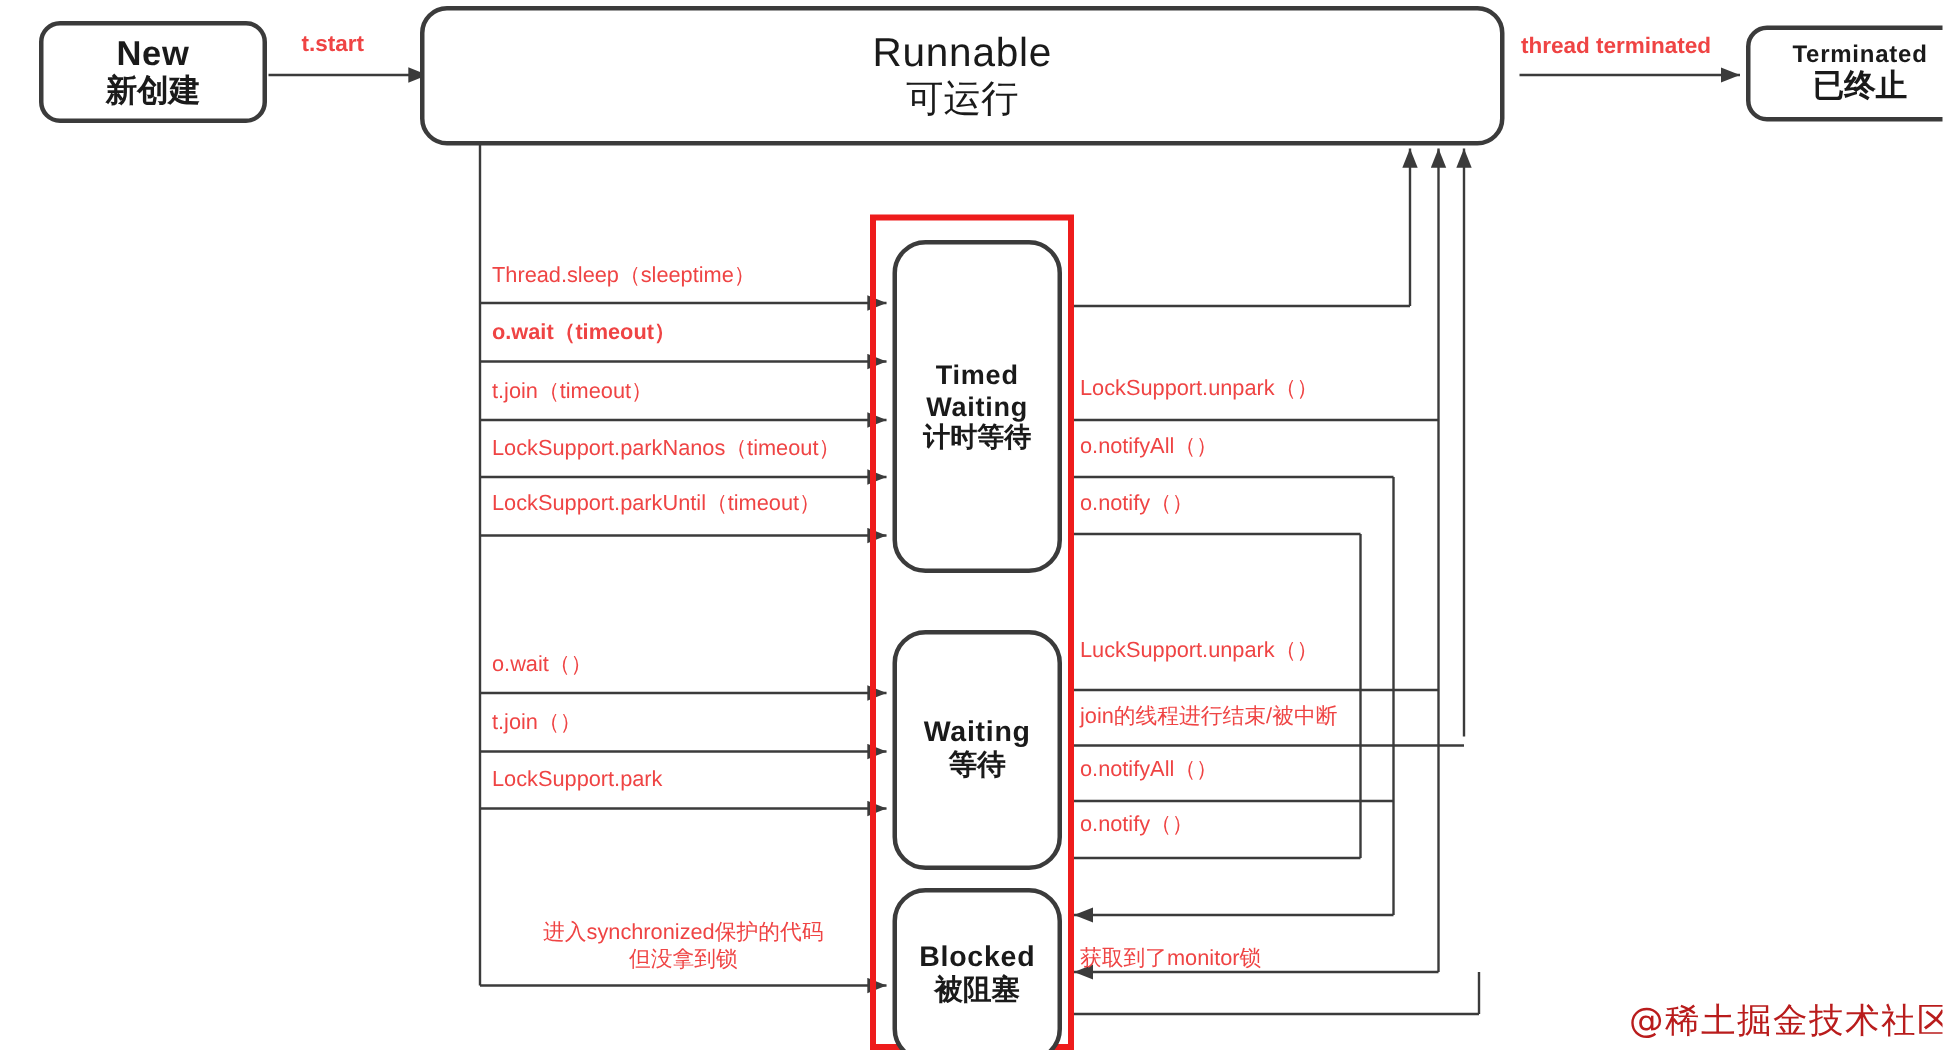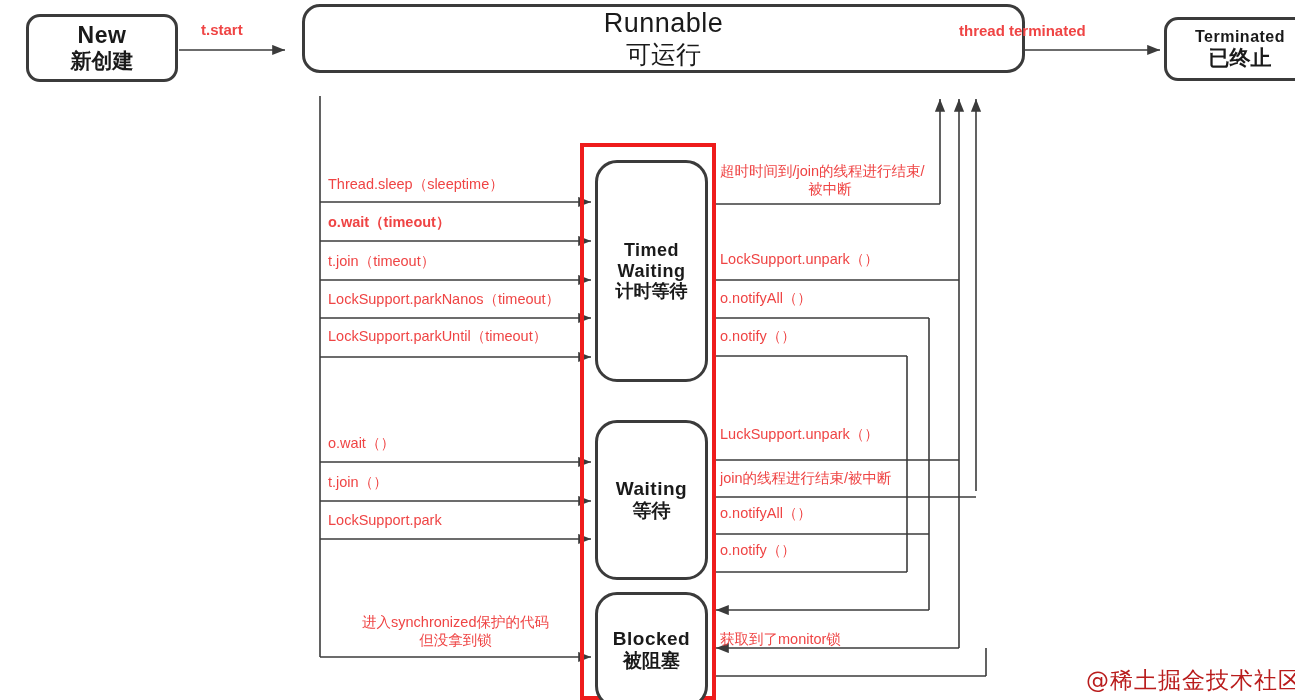--- a/index.html
+++ b/index.html
@@ -18,21 +18,21 @@
     display:flex;flex-direction:column;align-items:center;justify-content:center;
     text-align:center;line-height:1.16;
   }
   .state-box .en{font-weight:bold;letter-spacing:.5px;}
   .state-box .cn{font-weight:bold;}
 
   #box-new{left:3px;top:14px;width:152px;height:68px;}
   #box-new .en{font-size:23px;}
   #box-new .cn{font-size:21px;}
 
-  #box-runnable{left:279px;top:4px;width:723px;height:69px;border-radius:18px;}
+  #box-runnable{left:257px;top:4px;width:723px;height:93px;border-radius:18px;}
   #box-runnable .en{font-size:27px;font-weight:normal;}
   #box-runnable .cn{font-size:25px;font-weight:normal;}
 
   #box-terminated{left:1141px;top:17px;width:152px;height:64px;}
   #box-terminated .en{font-size:16px;}
   #box-terminated .cn{font-size:21px;}
 
   #box-timed{left:572px;top:160px;width:113px;height:222px;border-radius:22px;}
   #box-timed .en{font-size:18px;}
   #box-timed .cn{font-size:18px;}
@@ -152,41 +152,37 @@
     <div class="cn">等待</div>
   </div>
 
   <div class="state-box" id="box-blocked">
     <div class="en">Blocked</div>
     <div class="cn">被阻塞</div>
   </div>
 
   <div class="edge-label bold" style="left:178px;top:21px;">t.start</div>
 
-  <div class="edge-label bold" style="left:936px;top:22px;">thread terminated</div>
+  <div class="edge-label bold" style="left:991px;top:22px;">thread terminated</div>
 
   <div class="edge-label" style="left:305px;top:176px;">Thread.sleep（sleeptime）</div>
   <div class="edge-label" style="left:305px;top:214px;font-weight:bold;">o.wait（timeout）</div>
   <div class="edge-label" style="left:305px;top:253px;">t.join（timeout）</div>
   <div class="edge-label" style="left:305px;top:328px;">LockSupport.parkUntil（timeout）</div>
   <div class="edge-label" style="left:305px;top:291px;">LockSupport.parkNanos（timeout）</div>
 
   <div class="edge-label" style="left:305px;top:435px;">o.wait（）</div>
   <div class="edge-label" style="left:305px;top:474px;">t.join（）</div>
   <div class="edge-label" style="left:305px;top:512px;">LockSupport.park</div>
 
   <div class="edge-label two-line" style="left:305px;top:613px;width:255px;">
     <span>进入synchronized保护的代码</span><br>
     <span>但没拿到锁</span>
   </div>
 
-  <div class="edge-label two-line" style="left:697px;top:162px;width:220px;text-align:left;">
-    <span>超时时间到/join的线程进行结束/</span><br>
-    <span style="display:inline-block;width:100%;text-align:center;">被中断</span>
-  </div>
   <div class="edge-label" style="left:697px;top:251px;">LockSupport.unpark（）</div>
   <div class="edge-label" style="left:697px;top:290px;">o.notifyAll（）</div>
   <div class="edge-label" style="left:697px;top:328px;">o.notify（）</div>
 
   <div class="edge-label" style="left:697px;top:426px;">LuckSupport.unpark（）</div>
   <div class="edge-label" style="left:697px;top:470px;">join的线程进行结束/被中断</div>
   <div class="edge-label" style="left:697px;top:505px;">o.notifyAll（）</div>
   <div class="edge-label" style="left:697px;top:542px;">o.notify（）</div>
 
   <div class="edge-label" style="left:697px;top:631px;">获取到了monitor锁</div>

